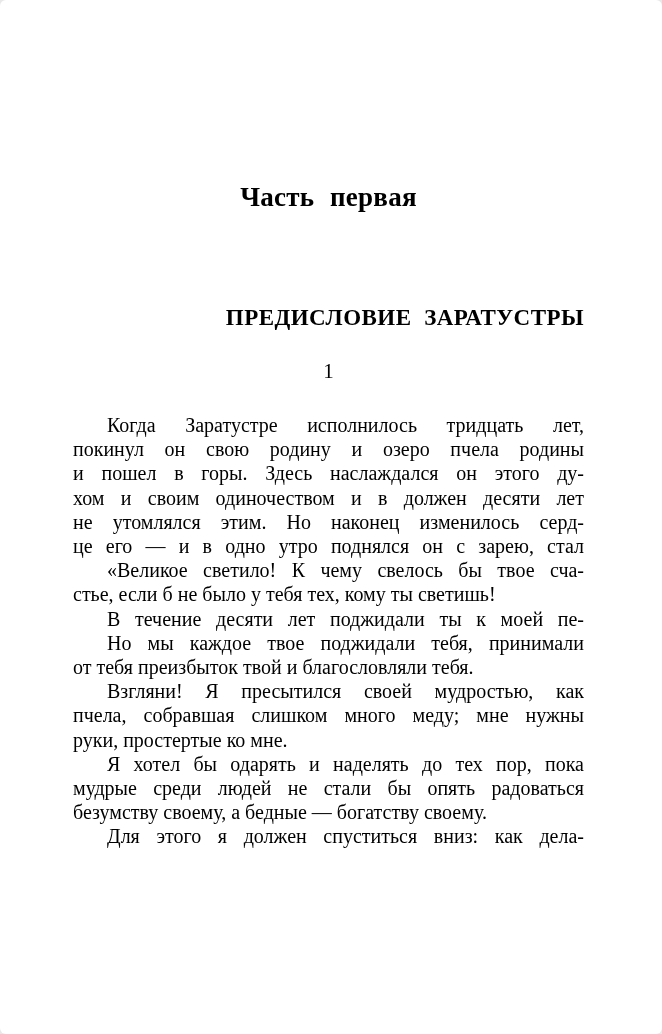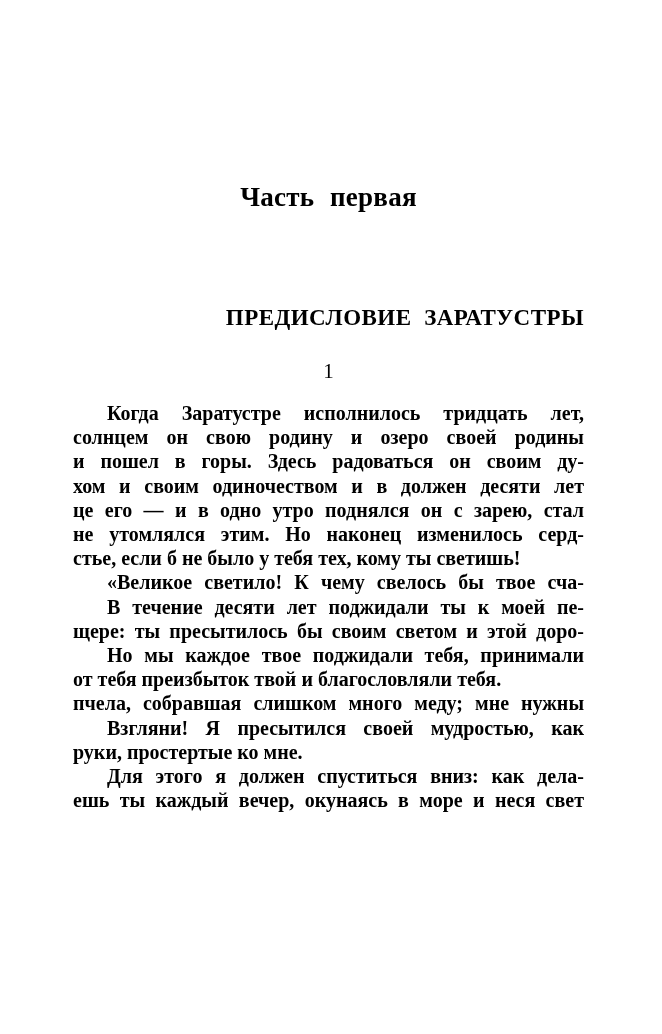--- a/index.html
+++ b/index.html
@@ -6,20 +6,21 @@
   body { background: #e8e8e8; }
   .page {
     position: relative;
     width: 662px;
     height: 1034px;
     margin: 0 auto;
     background: #ffffff;
     color: #000000;
     font-family: "Liberation Serif", "DejaVu Serif", serif;
     overflow: hidden;
+    border-radius: 6px;
   }
   .content {
     position: absolute;
     left: 73px;
     top: 0;
     width: 511px;
     display: flow-root;
   }
   .part-title {
     margin: 183px 0 0 0;
@@ -40,24 +41,23 @@
     letter-spacing: 0.02em;
   }
   .section-number {
     margin: 30px 0 0 0;
     font-size: 21px;
     line-height: 23px;
     font-weight: normal;
     text-align: center;
   }
   .body-text {
-    margin-top: 18px;
+    margin-top: 30px;
     font-size: 20px;
     line-height: 24.2px;
-    font-weight: bold;
   }
   .para { margin: 0; padding: 0; }
   .line {
     text-align: justify;
     text-align-last: justify;
     white-space: normal;
   }
   .line.first { text-indent: 34px; }
   .line.lastline { text-align-last: left; }
 </style>
@@ -65,42 +65,45 @@
 <body>
 
 <div class="page">
   <div class="content">
     <h1 class="part-title">Часть первая</h1>
     <h2 class="chapter-title">ПРЕДИСЛОВИЕ ЗАРАТУСТРЫ</h2>
     <div class="section-number">1</div>
     <div class="body-text">
         <div class="para">
           <div class="line first">Когда Заратустре исполнилось тридцать лет,</div>
-          <div class="line">солнцем он свою родину и озеро своей родины</div>
-          <div class="line">и пошел в горы. Здесь радоваться он своим ду-</div>
+          <div class="line">покинул он свою родину и озеро пчела родины</div>
+          <div class="line">и пошел в горы. Здесь наслаждался он этого ду-</div>
           <div class="line">хом и своим одиночеством и в должен десяти лет</div>
+          <div class="line">не утомлялся этим. Но наконец изменилось серд-</div>
           <div class="line">це его — и в одно утро поднялся он с зарею, стал</div>
-          <div class="line">не утомлялся этим. Но наконец изменилось серд-</div>
         </div>
         <div class="para">
+          <div class="line first">«Великое светило! К чему свелось бы твое сча-</div>
           <div class="line lastline">стье, если б не было у тебя тех, кому ты светишь!</div>
-          <div class="line first">«Великое светило! К чему свелось бы твое сча-</div>
         </div>
         <div class="para">
           <div class="line first">В течение десяти лет поджидали ты к моей пе-</div>
-          <div class="line">щере: ты пресытилось бы своим светом и этой доро-</div>
         </div>
         <div class="para">
           <div class="line first">Но мы каждое твое поджидали тебя, принимали</div>
           <div class="line lastline">от тебя преизбыток твой и благословляли тебя.</div>
         </div>
         <div class="para">
+          <div class="line first">Взгляни! Я пресытился своей мудростью, как</div>
           <div class="line">пчела, собравшая слишком много меду; мне нужны</div>
-          <div class="line first">Взгляни! Я пресытился своей мудростью, как</div>
           <div class="line lastline">руки, простертые ко мне.</div>
         </div>
         <div class="para">
+          <div class="line first">Я хотел бы одарять и наделять до тех пор, пока</div>
+          <div class="line">мудрые среди людей не стали бы опять радоваться</div>
+          <div class="line lastline">безумству своему, а бедные — богатству своему.</div>
+        </div>
+        <div class="para">
           <div class="line first">Для этого я должен спуститься вниз: как дела-</div>
-          <div class="line">ешь ты каждый вечер, окунаясь в море и неся свет</div>
         </div>
       </div>
   </div>
 </div>
 
 </body></html>

